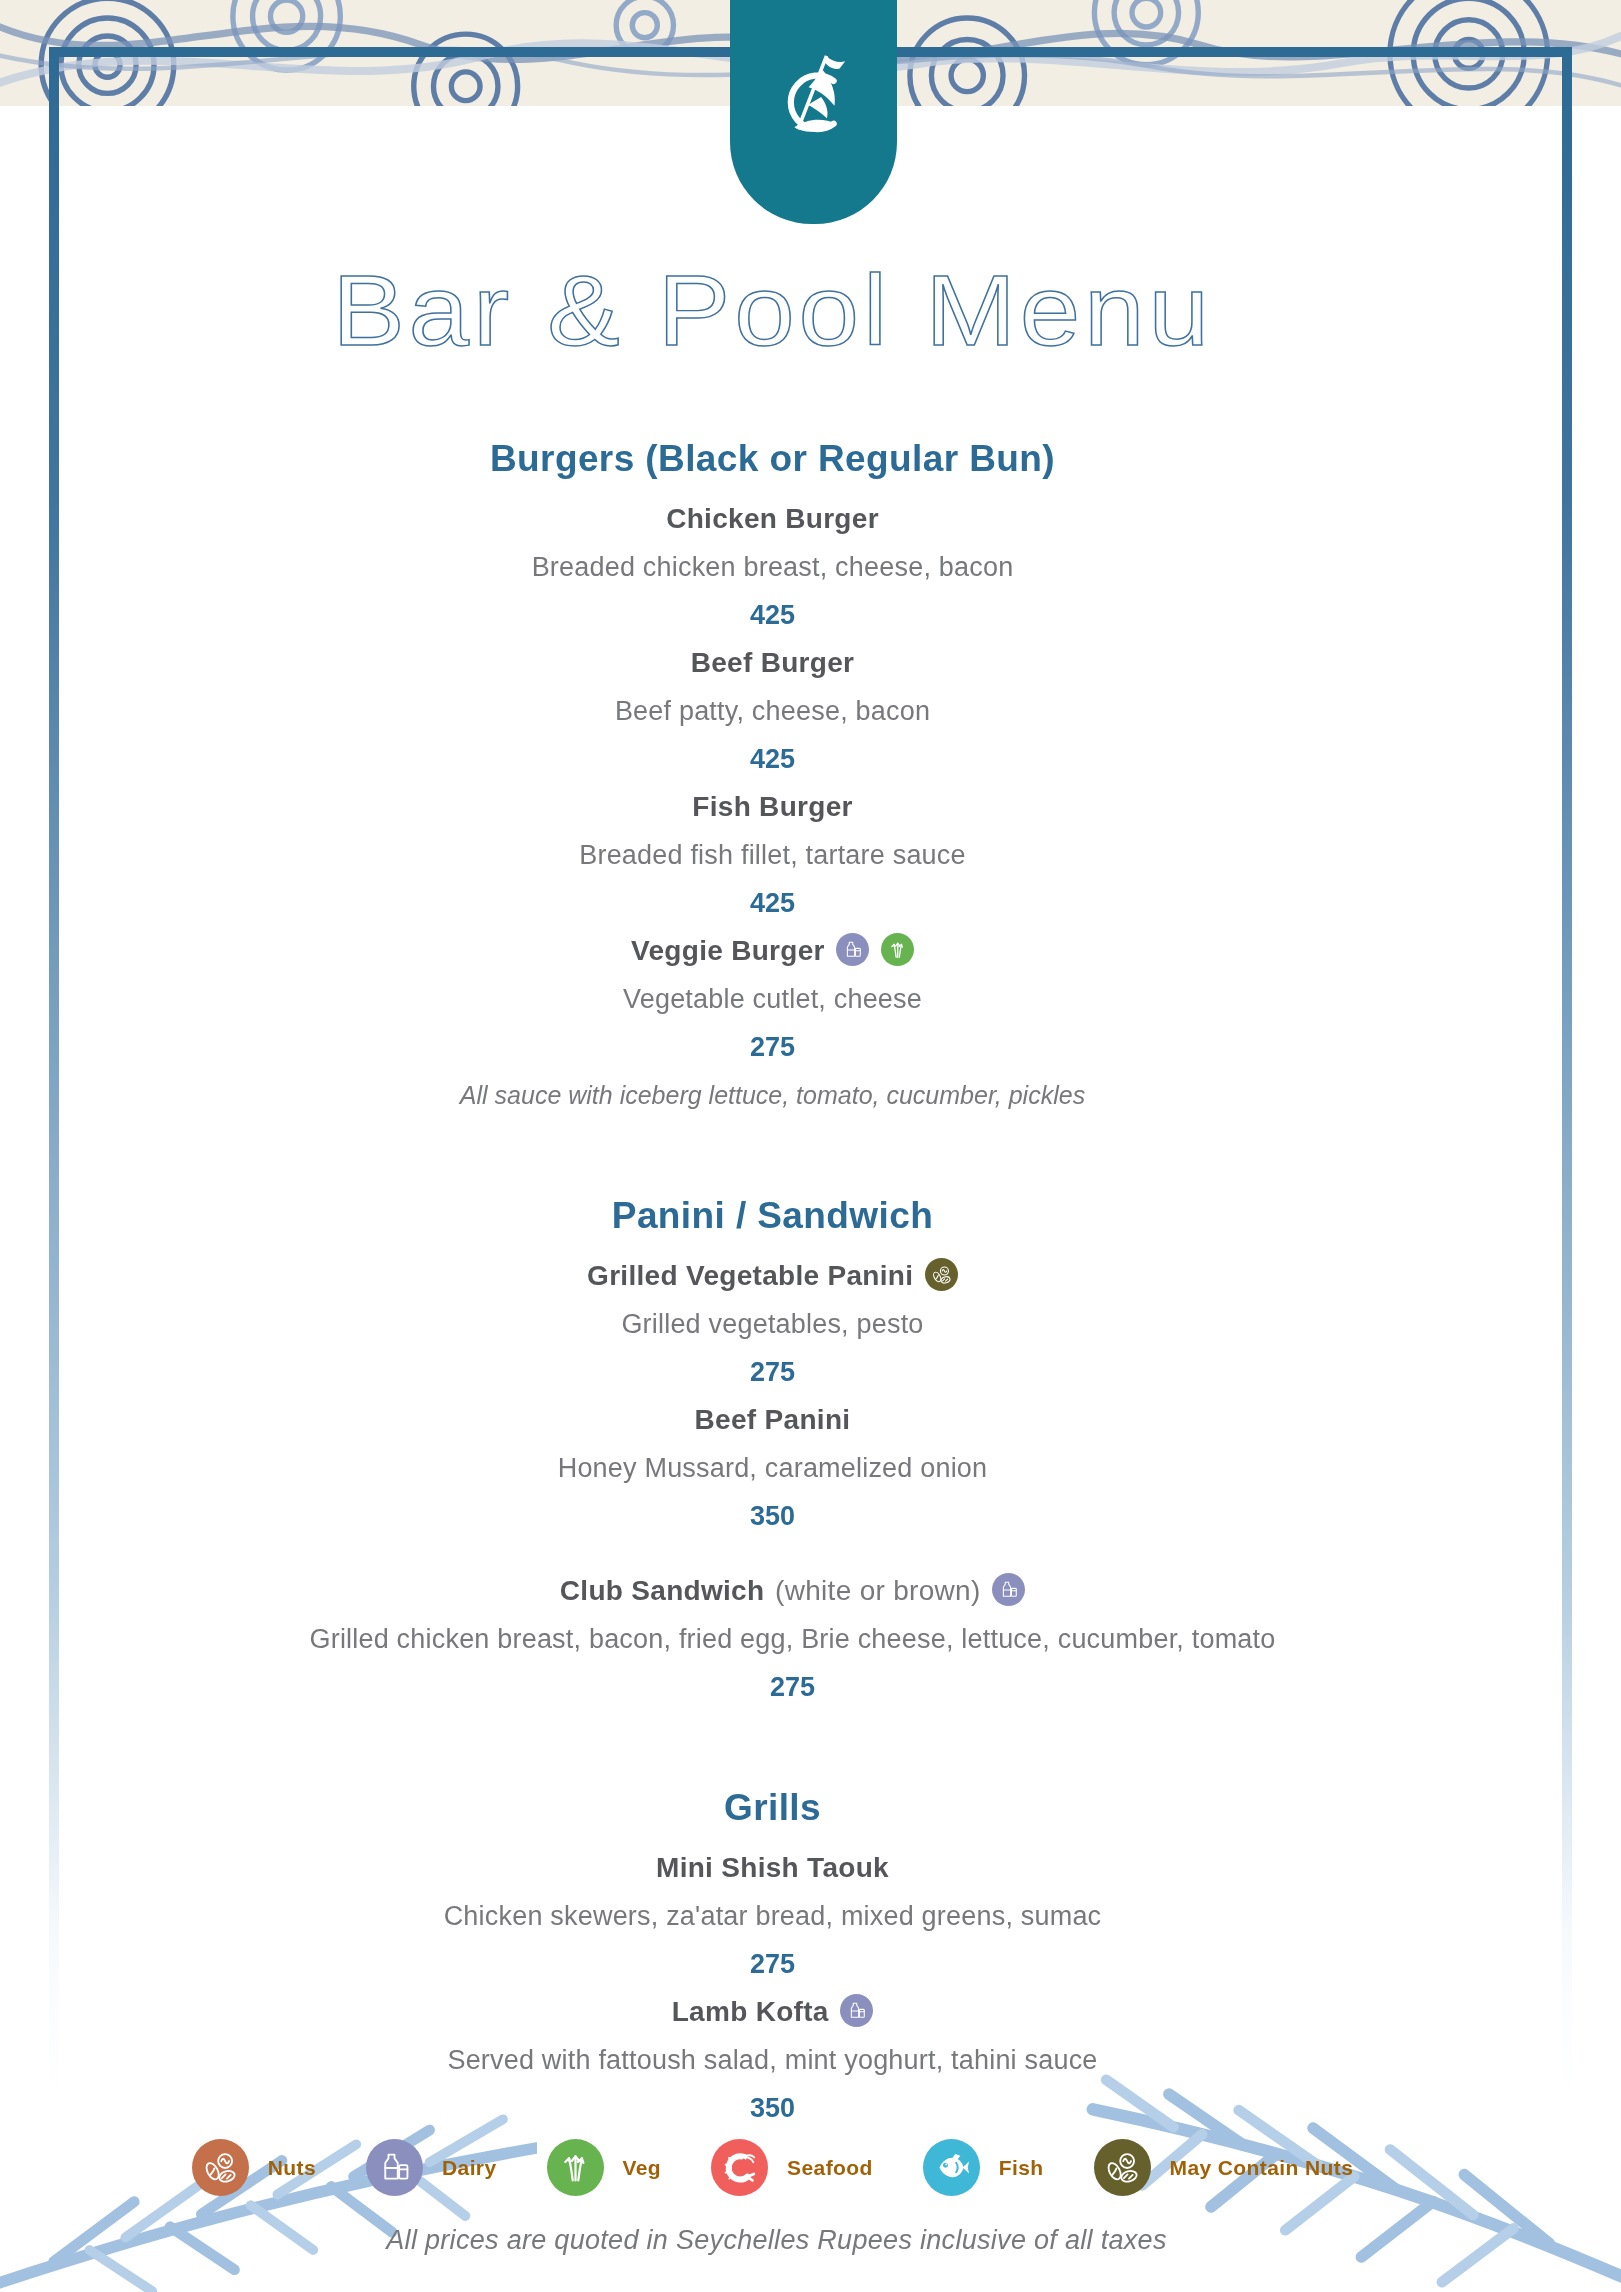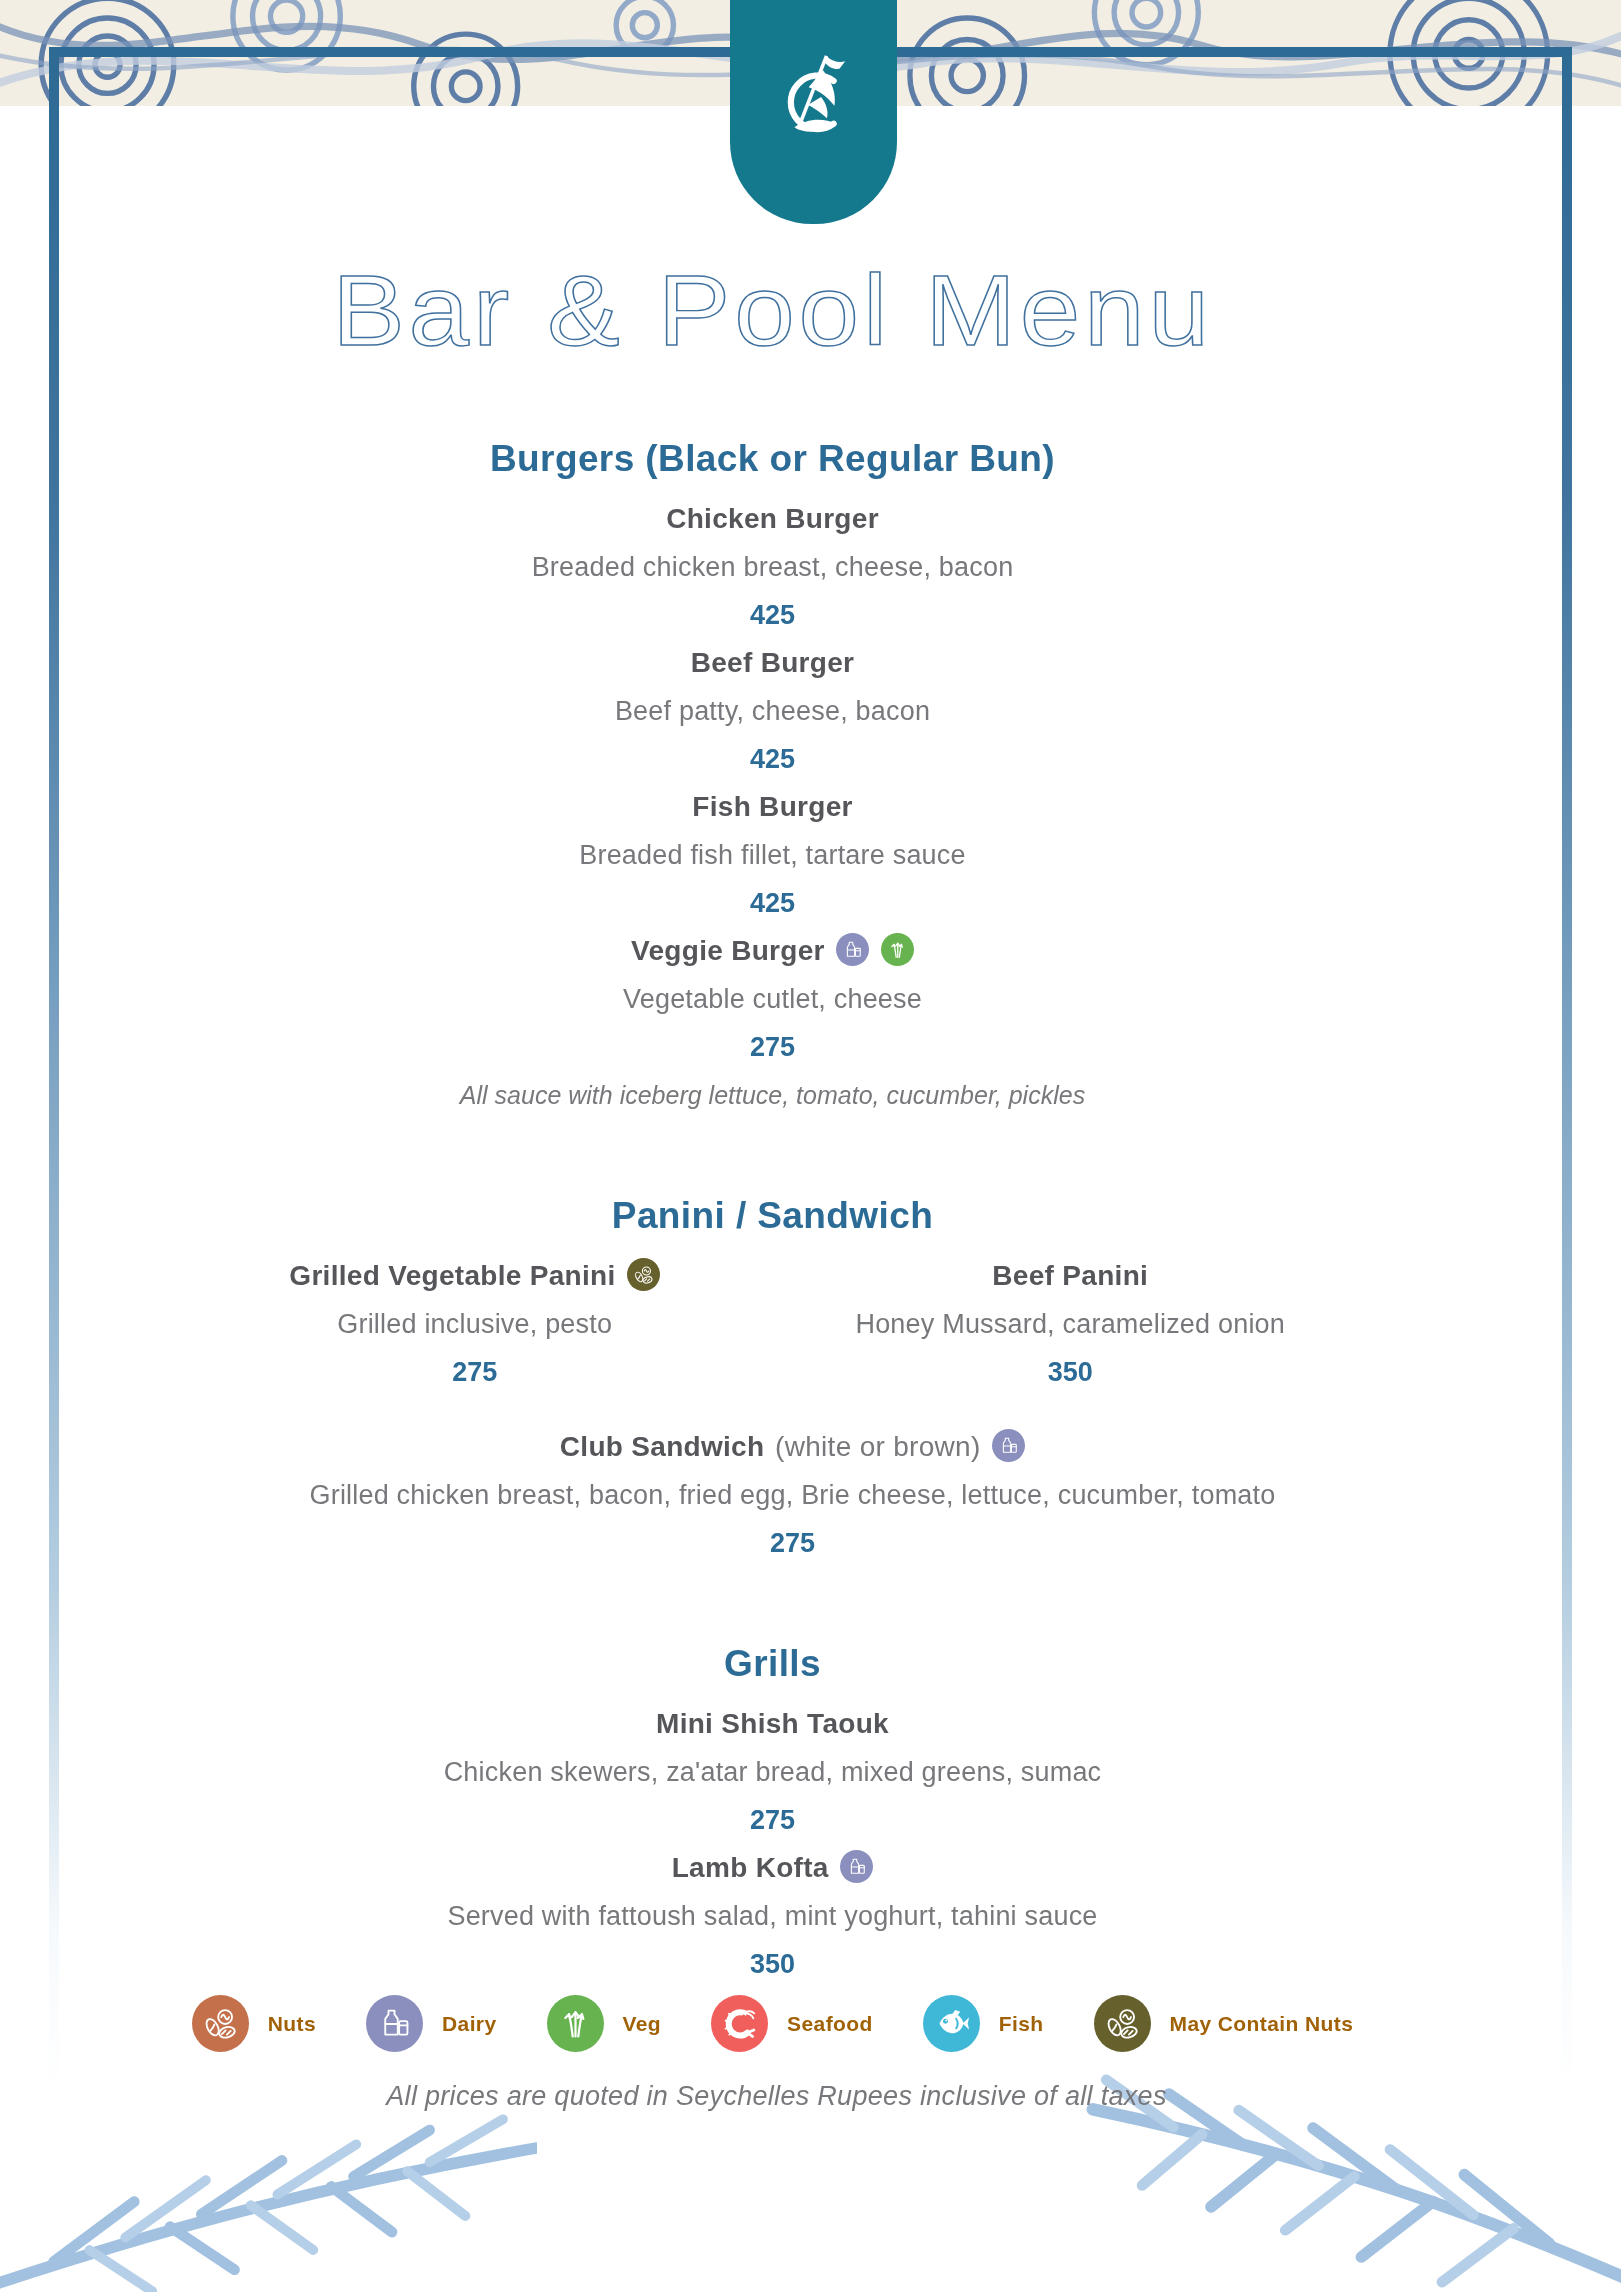--- a/index.html
+++ b/index.html
@@ -22,21 +22,21 @@
   .content{position:absolute;top:0;left:0;width:1545px;z-index:4;text-align:center;}
   .title-svg{display:block;margin:231px auto 0;}
   .section-title{font-size:37px;font-weight:bold;color:#2b6b96;line-height:54px;margin:0;letter-spacing:0.4px;}
   .mt-burgers{margin-top:49px;margin-bottom:9px;}
   .mt-section{margin-top:70px;margin-bottom:9px;}
   .nm{font-size:28px;font-weight:bold;color:#55565a;line-height:48px;letter-spacing:0.3px;}
   .ds{font-size:27px;color:#77787b;line-height:48px;letter-spacing:0.2px;}
   .pr{font-size:27px;font-weight:bold;color:#2b6b96;line-height:48px;}
   .note{font-size:25px;font-style:italic;color:#77787b;line-height:48px;}
   .suffix{font-weight:normal;color:#77787b;margin-left:10.7px;}
-  .cols{display:flex;width:1191px;margin:7.2px auto 0;}
+  .cols{display:flex;width:1191px;margin:7.2px auto 0;flex-direction:column;}
   .col{flex:1;}
   .wide-item{margin-top:27px;padding-left:40px;}
   
   .mini{display:inline-flex;width:33px;height:33px;border-radius:50%;align-items:center;justify-content:center;vertical-align:middle;margin-left:11.6px;position:relative;top:-2.7px;}
   .mini svg{width:21.5px;height:21.5px;display:block;}
   
   .legend{display:flex;justify-content:center;align-items:center;gap:50px;margin-top:7.2px;}
   .leg-item{display:flex;align-items:center;gap:19px;}
   .dot{width:57px;height:57px;border-radius:50%;display:flex;align-items:center;justify-content:center;}
   .dot svg{width:37px;height:37px;display:block;}
@@ -206,21 +206,21 @@
 
     <div class="cols">
       <div class="col">
         <div class="nm">
           <span>Grilled Vegetable Panini</span><span class="mini bg-mcn">
               <svg viewBox="0 0 24 24" width="21.5" height="21.5">
                 <use href="#g-nuts"></use>
               </svg>
             </span>
         </div>
-        <div class="ds">Grilled inclusive, pesto</div>
+        <div class="ds">Grilled vegetables, pesto</div>
         <div class="pr">275</div>
       </div>
       <div class="col">
         <div class="nm">Beef Panini</div>
         <div class="ds">Honey Mussard, caramelized onion</div>
         <div class="pr">350</div>
       </div>
     </div>
 
     <div class="wide-item">

